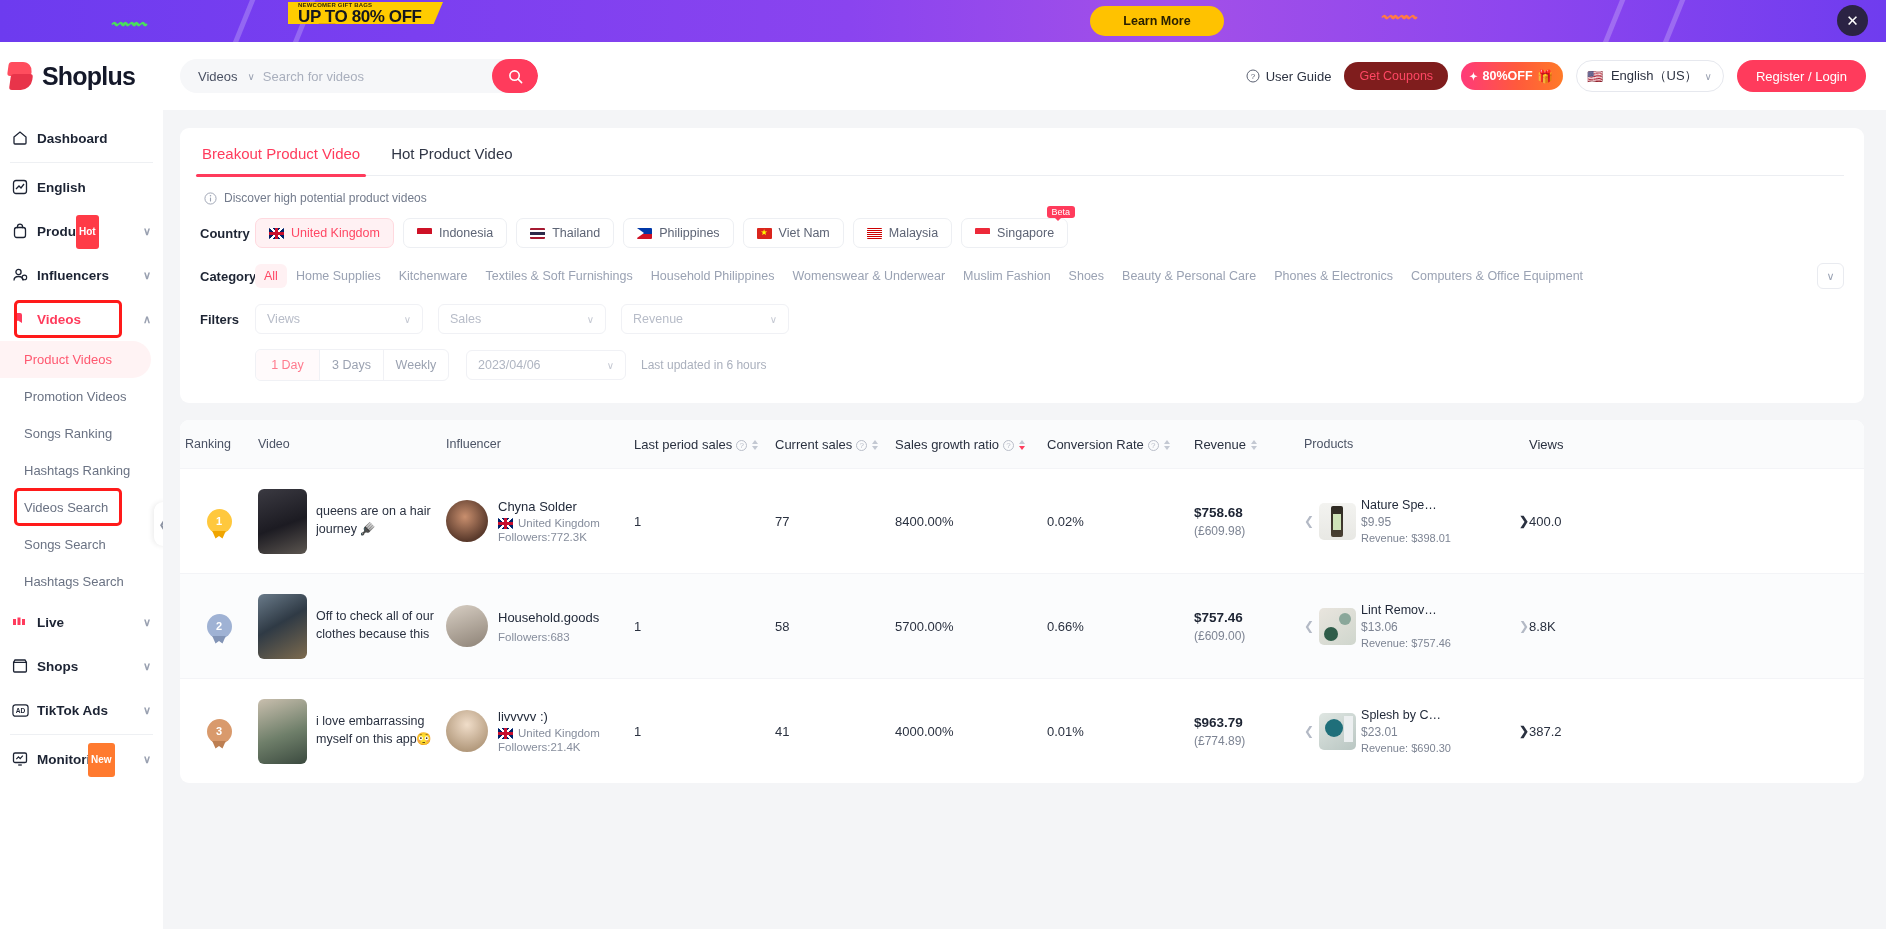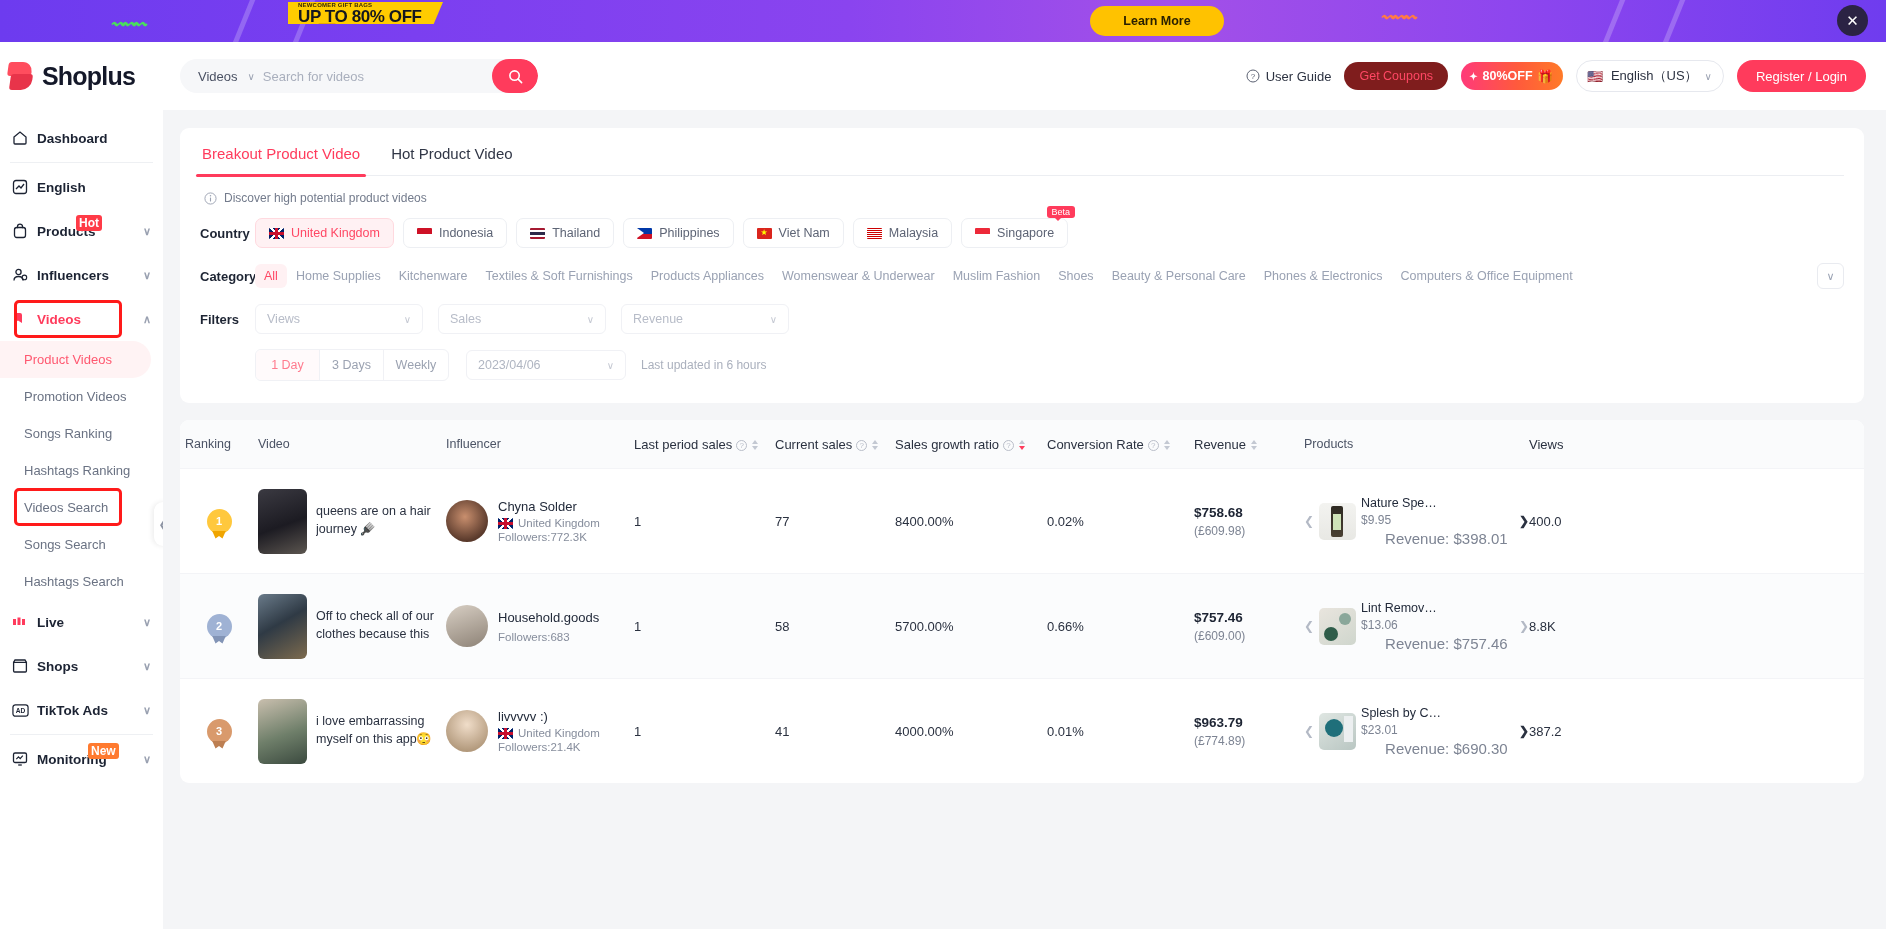--- a/index.html
+++ b/index.html
@@ -109,22 +109,22 @@
   .nav-item{
     display:flex; align-items:center; height:44px; padding:0 12px 0 12px;
     font-size:13.5px; font-weight:bold; color:#1c2333; cursor:pointer; position:relative;
   }
   .nav-item .ico{ width:22px; display:flex; align-items:center; color:#1c2333;}
   .nav-item .lbl{ margin-left:3px; }
   .nav-item .chev{ margin-left:auto; color:#9aa1b1; font-size:11px;}
   .nav-item.active .lbl{ color:#ff3b5c; }
   .nav-sep{ height:1px; background:#eef0f3; margin:2px 10px; }
   .badge{
-    position:absolute; font-size:12px; color:#fff; background:#ff3b47; border-radius:3px;
-    padding:1px 3px; line-height:1.2; top:6px;
+    position:absolute; font-size:10px; color:#fff; background:#ff3b47; border-radius:3px;
+    padding:11px 3px; line-height:1.2; top:6px;
   }
   .badge.newb{ background:#ff7a2f; }
   .sub-item{
     height:37px; display:flex; align-items:center; padding-left:24px;
     font-size:13px; color:#6a7283; cursor:pointer; position:relative;
   }
   .sub-item.current{ background:#fff3f4; color:#ff5870; border-radius:0 20px 20px 0; margin-right:12px;}
   .hl-box{ position:absolute; border:3px solid #ff1a1a; border-radius:5px; pointer-events:none; z-index:5;}
   .collapse-tab{
     position:absolute; right:-9px; top:392px; width:18px; height:44px;
@@ -226,21 +226,21 @@
   .avatar{ width:42px; height:42px; border-radius:50%; flex:0 0 42px; background:#d7dbe2; background-size:cover;}
   .iname{ font-size:13px; color:#222a3a; }
   .imeta{ font-size:11.5px; color:#868d9c; display:flex; align-items:center; gap:5px; margin-top:3px;}
   .imeta2{ font-size:11.5px; color:#868d9c; margin-top:2px;}
   .rev-main{ font-size:13.5px; font-weight:bold; color:#1d2433; }
   .rev-sub{ font-size:12px; color:#7d8493; margin-top:4px;}
   .pnav{ color:#b3b9c5; font-size:12px; cursor:pointer; }
   .pthumb{ width:37px; height:37px; border-radius:5px; flex:0 0 37px; background:#d2d7de; background-size:cover;}
   .pname{ font-size:12.5px; color:#222a3a;}
   .pprice{ font-size:12px; color:#7d8493; margin-top:3px;}
-  .prev{ font-size:15px; color:#7d8493; margin-top:3px;margin-left:24px;}
+  .prev{ font-size:11px; color:#7d8493; margin-top:3px;}
   .pinfo{ flex:1; min-width:0; }
 </style>
 </head>
 <body>
 
 <div class="promo">
   <div class="stripe" style="left:300px;"></div>
   <div class="stripe" style="left:240px;"></div>
   <div class="stripe" style="left:1610px;"></div>
   <div class="stripe" style="left:1670px;"></div>
@@ -499,21 +499,21 @@
           <span class="beta">Beta</span>
         </div>
       </div>
 
       <div class="frow" style="padding-top:15px;">
         <div class="frow-label">Category</div>
         <div class="cat on">All</div>
         <div class="cat">Home Supplies</div>
         <div class="cat">Kitchenware</div>
         <div class="cat">Textiles &amp; Soft Furnishings</div>
-        <div class="cat">Products Appliances</div>
+        <div class="cat">Household Philippines</div>
         <div class="cat">Womenswear &amp; Underwear</div>
         <div class="cat">Muslim Fashion</div>
         <div class="cat">Shoes</div>
         <div class="cat">Beauty &amp; Personal Care</div>
         <div class="cat">Phones &amp; Electronics</div>
         <div class="cat">Computers &amp; Office Equipment</div>
         <div class="cat-more">∨</div>
       </div>
 
       <div class="frow" style="padding-top:15px;">

